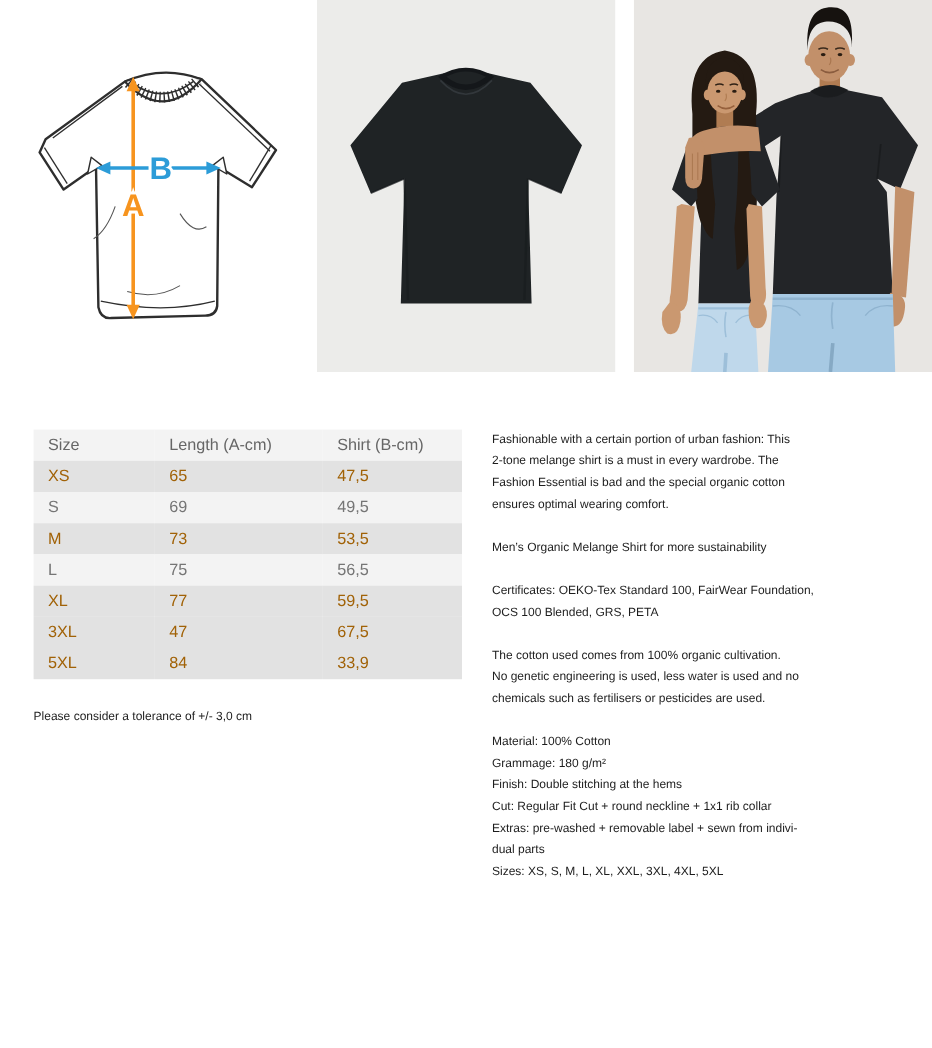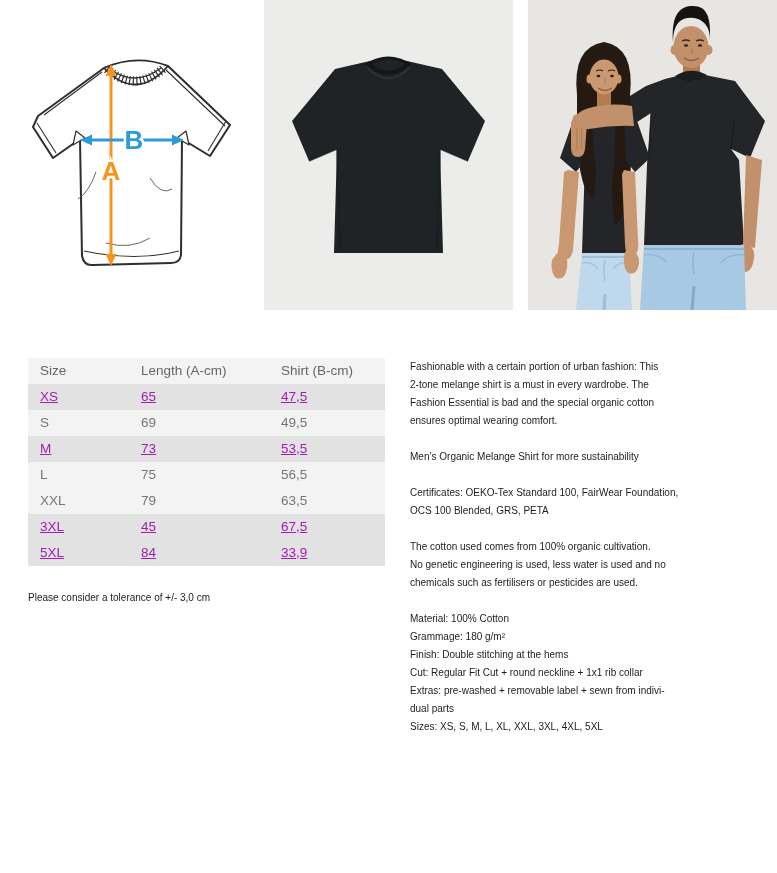--- a/index.html
+++ b/index.html
@@ -26,21 +26,21 @@
   table.size-table { width:357px; border-collapse:collapse; table-layout:fixed; }
   table.size-table col.c1 { width:101px; }
   table.size-table col.c2 { width:140px; }
   table.size-table col.c3 { width:116px; }
   table.size-table th, table.size-table td {
     font-size:13.5px; font-weight:normal; text-align:left;
     padding:0 0 0 12px; height:26px; line-height:26px;
     white-space:nowrap;
   }
   table.size-table th { color:#666666; background:#f3f3f3; height:26px; }
-  table.size-table tr.row-dark  td { background:#e2e2e2; color:#a21caf;text-decoration:underline; }
+  table.size-table tr.row-dark  td { background:#e2e2e2; color:#a16207; }
   table.size-table tr.row-light td { background:#f3f3f3; color:#757575; }
 
   .tolerance { margin-top:26px; font-size:10px; color:#1d1d1d; }
 
   
   .description p {
     font-size:10px; line-height:18px; color:#1d1d1d;
     white-space:pre-line; margin:0 0 18px 0;
   }
   .description p:last-child { margin-bottom:0; }
@@ -227,28 +227,28 @@
             <tr class="row-dark">
     <td>M</td>
     <td>73</td>
     <td>53,5</td>
   </tr>
             <tr class="row-light">
     <td>L</td>
     <td>75</td>
     <td>56,5</td>
   </tr>
-            <tr class="row-light">
-    <td>XXL</td>
-    <td>79</td>
-    <td>63,5</td>
+            <tr class="row-dark">
+    <td>XL</td>
+    <td>77</td>
+    <td>59,5</td>
   </tr>
             <tr class="row-dark">
     <td>3XL</td>
-    <td>45</td>
+    <td>47</td>
     <td>67,5</td>
   </tr>
             <tr class="row-dark">
     <td>5XL</td>
     <td>84</td>
     <td>33,9</td>
   </tr>
           </tbody>
       </table>
       <p class="tolerance">Please consider a tolerance of +/- 3,0 cm</p>

